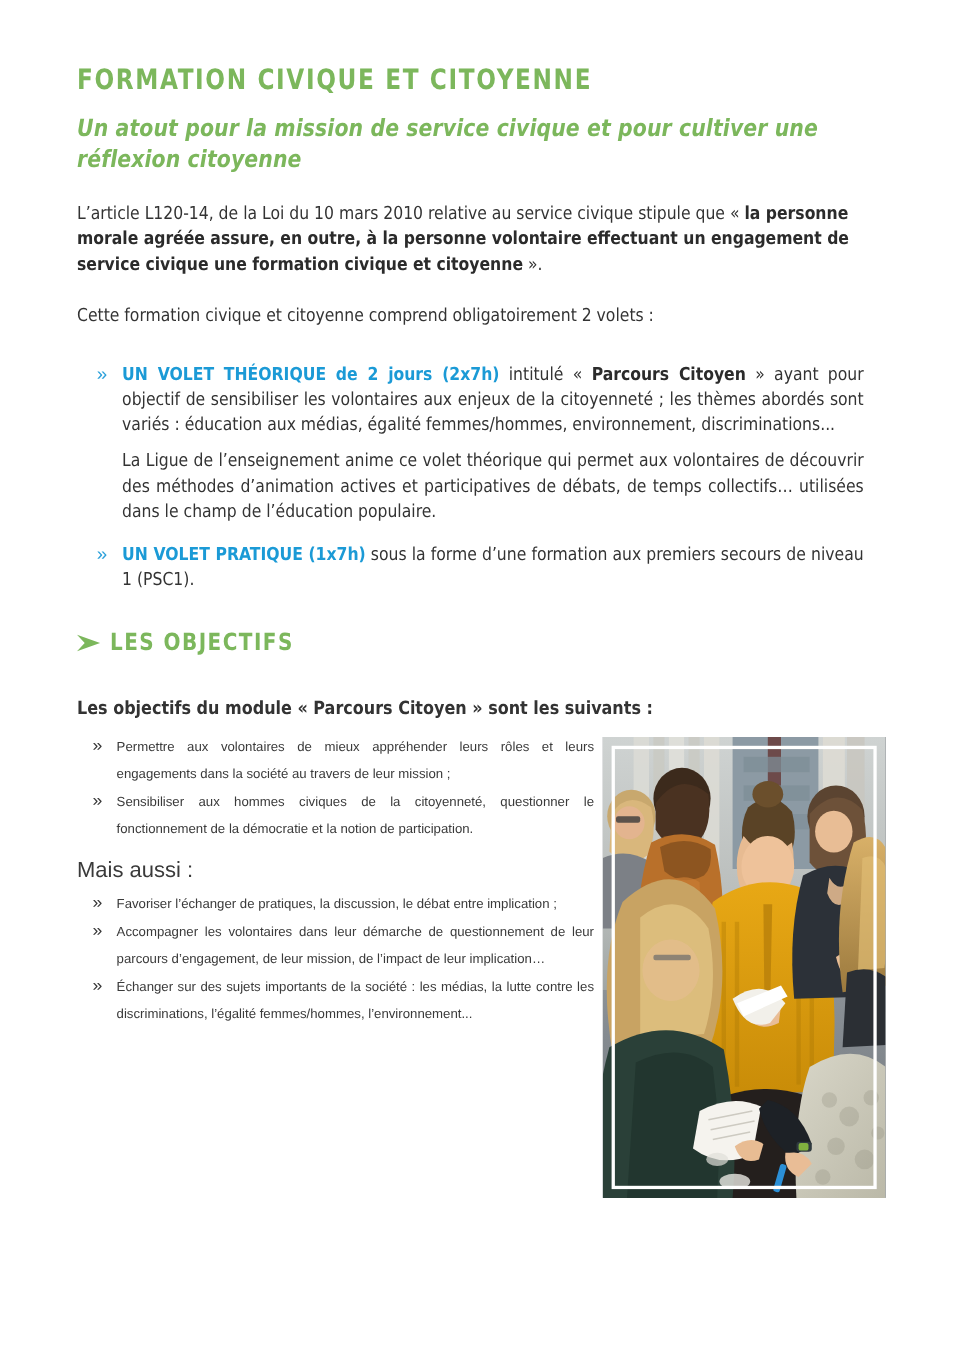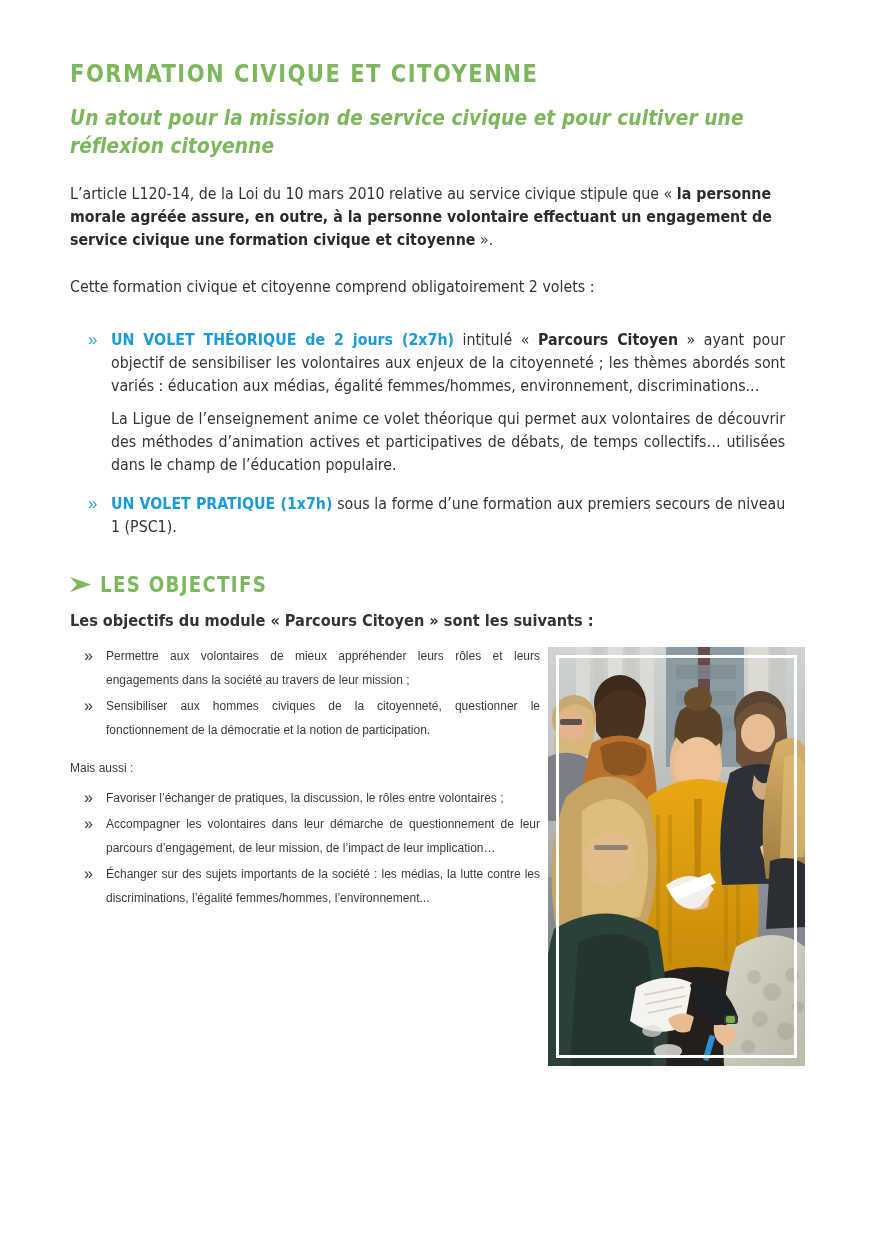--- a/index.html
+++ b/index.html
@@ -122,21 +122,21 @@
     text-align: justify;
     margin: 10px 0 0 0;
     transform: scaleX(0.97);
     transform-origin: left top;
   }
 
   
   .section-head {
     display: flex;
     align-items: center;
-    margin: 34px 0 13px 0;
+    margin: 34px 0 36px 0;
     gap: 7px;
   }
   .arrow-icon {
     width: 23px;
     height: 17px;
     flex: 0 0 auto;
     display: block;
   }
   .section-head-text {
     font-family: "DejaVu Sans Condensed", "Liberation Sans Narrow", "Liberation Sans", sans-serif;
@@ -188,21 +188,21 @@
   .obj-text {
     font-family: "Liberation Sans", sans-serif;
     font-size: 12px;
     line-height: 24px;
     color: #3a3a3a;
     text-align: justify;
     text-justify: inter-word;
   }
   .mais-aussi {
     font-family: "Liberation Sans", sans-serif;
-    font-size: 12px;
+    font-size: 20px;
     line-height: 24px;
     color: #3a3a3a;
     margin: 14px 0 6px 0;
   }
 
   
   .photo-wrap {
     position: absolute;
     left: 478px;
     top: 3px;
@@ -285,21 +285,21 @@
             <span class="obj-mark">»</span>
             <div class="obj-text">Sensibiliser aux hommes civiques de la citoyenneté, questionner le fonctionnement de la démocratie et la notion de participation.</div>
           </li>
         </ul>
 
         <p class="mais-aussi">Mais aussi :</p>
 
         <ul class="obj-list">
           <li>
             <span class="obj-mark">»</span>
-            <div class="obj-text">Favoriser l’échanger de pratiques, la discussion, le rôles entre volontaires ;</div>
+            <div class="obj-text">Favoriser l’échanger de pratiques, la discussion, le débat entre implication ;</div>
           </li>
           <li>
             <span class="obj-mark">»</span>
             <div class="obj-text">Accompagner les volontaires dans leur démarche de questionnement de leur parcours d’engagement, de leur mission, de l’impact de leur implication…</div>
           </li>
           <li>
             <span class="obj-mark">»</span>
             <div class="obj-text">Échanger sur des sujets importants de la société : les médias, la lutte contre les discriminations, l’égalité femmes/hommes, l’environnement...</div>
           </li>
         </ul>

